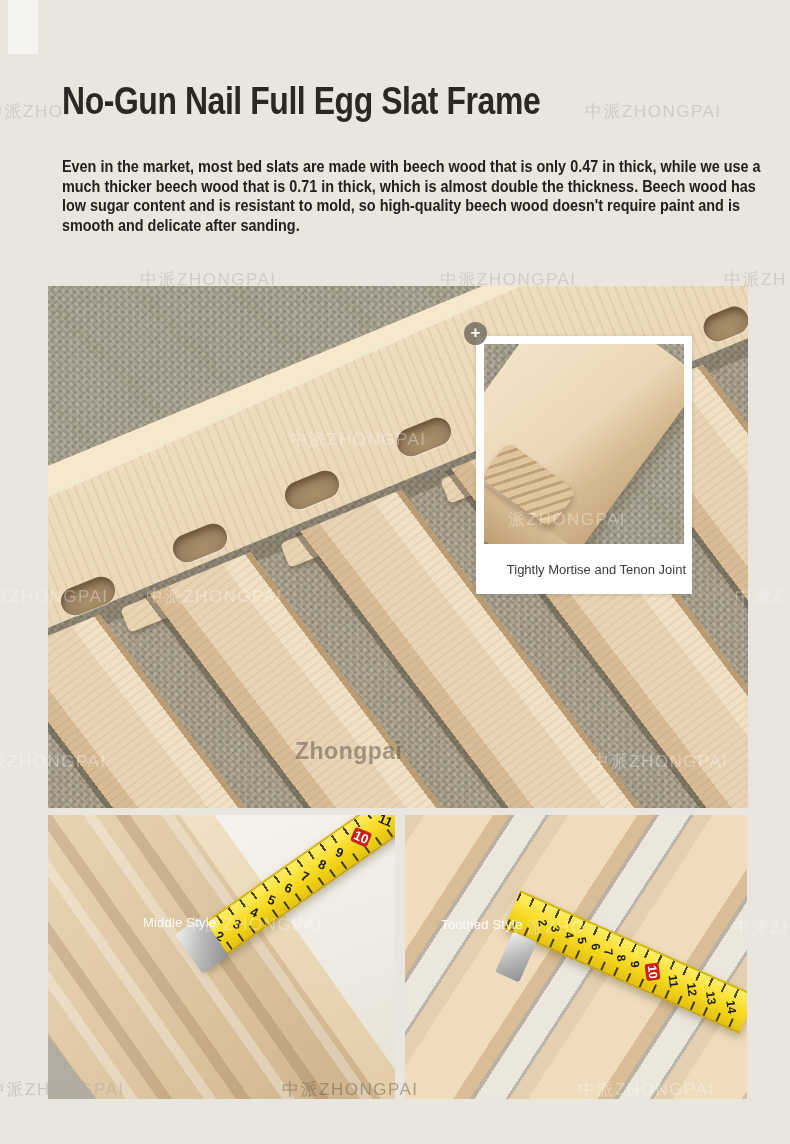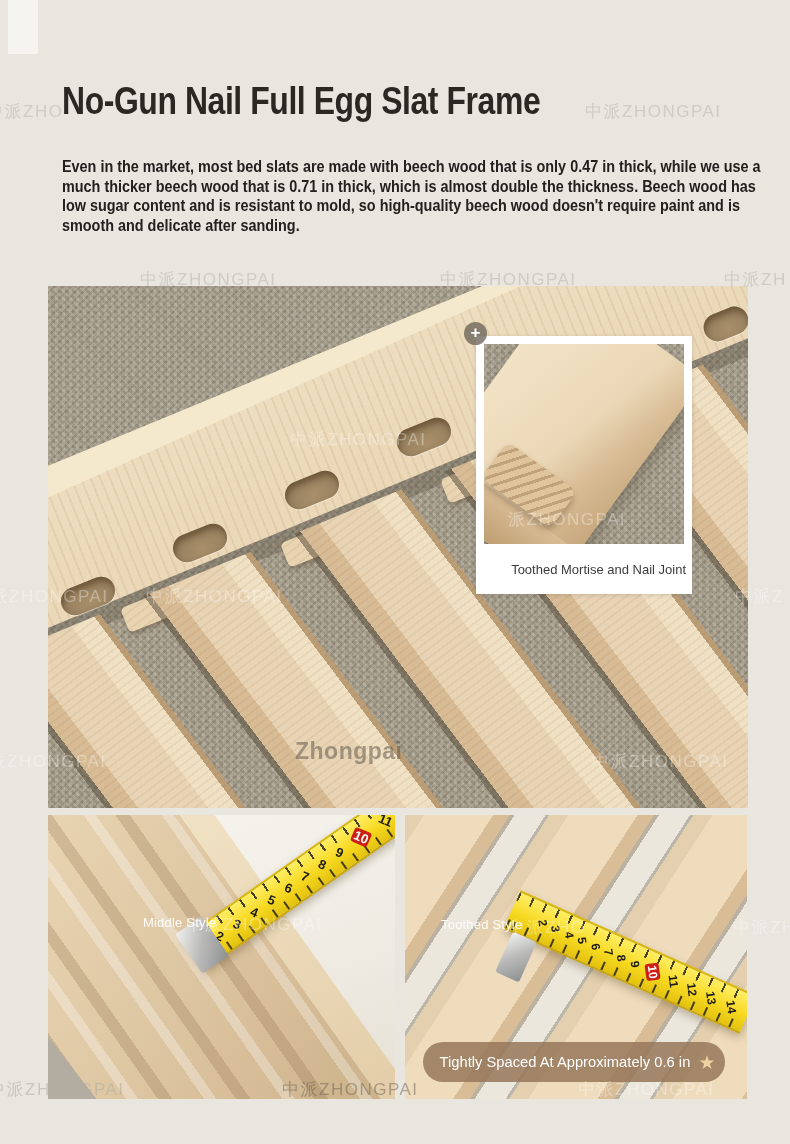--- a/index.html
+++ b/index.html
@@ -137,21 +137,21 @@
       <span>+</span>
     </div>
 
     <div class="inset-card">
       <div class="inset-photo carpet">
         <div class="block-main">
           <div class="block-face"></div>
         </div>
         <div class="tenon"></div>
       </div>
-      <div class="inset-caption">Toothed Mortise and Nail Joint</div>
+      <div class="inset-caption">Tightly Mortise and Tenon Joint</div>
     </div>
 
     <div class="brand-overlay">Zhongpai</div>
   </div>
 
   <div class="photo-left">
     <div class="layer panel"></div>
     <div class="layer panel-face"></div>
     <div class="layer floor"></div>
     <div class="metal m-left"></div>
@@ -189,24 +189,20 @@
           <span>8</span>
           <span>9</span>
           <span class="red">10</span>
           <span>11</span>
           <span>12</span>
           <span>13</span>
           <span>14</span>
         </div>
     </div>
     <div class="photo-label lbl-right">Toothed Style</div>
-    <div class="pill pill-right">
-      <span class="cap">Tightly Spaced At Approximately 0.6 in</span>
-      <span class="star">★</span>
-    </div>
   </div>
 
   <div id="wm-layer">
       <span class="wm wm-beige" style="left: -14px; top: 100px;">中派ZHO</span>
       <span class="wm wm-beige" style="left: 585px; top: 100px;">中派ZHONGPAI</span>
       <span class="wm wm-beige" style="left: 140px; top: 268px;">中派ZHONGPAI</span>
       <span class="wm wm-beige" style="left: 440px; top: 268px;">中派ZHONGPAI</span>
       <span class="wm wm-beige" style="left: 724px; top: 268px;">中派ZH</span>
       <span class="wm wm-white" style="left: 290px; top: 428px;">中派ZHONGPAI</span>
       <span class="wm wm-white" style="left: -28px; top: 585px;">中派ZHONGPAI</span>

